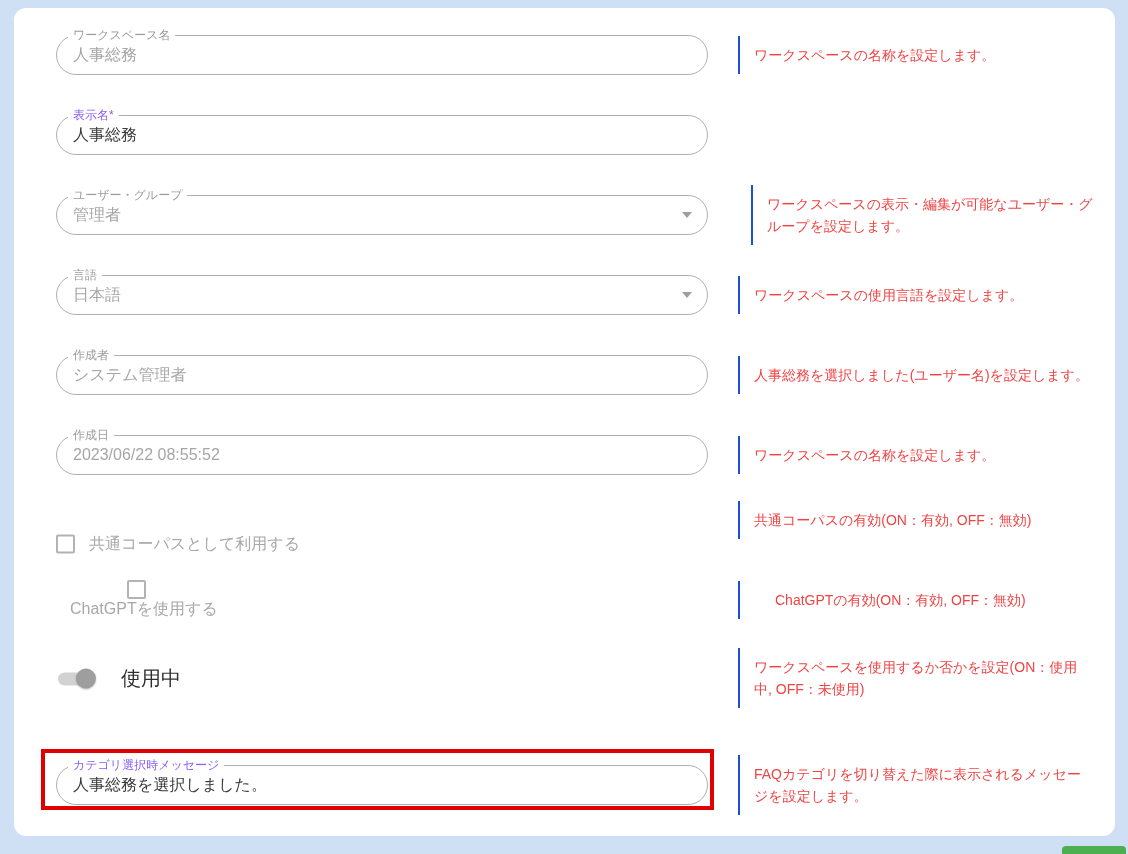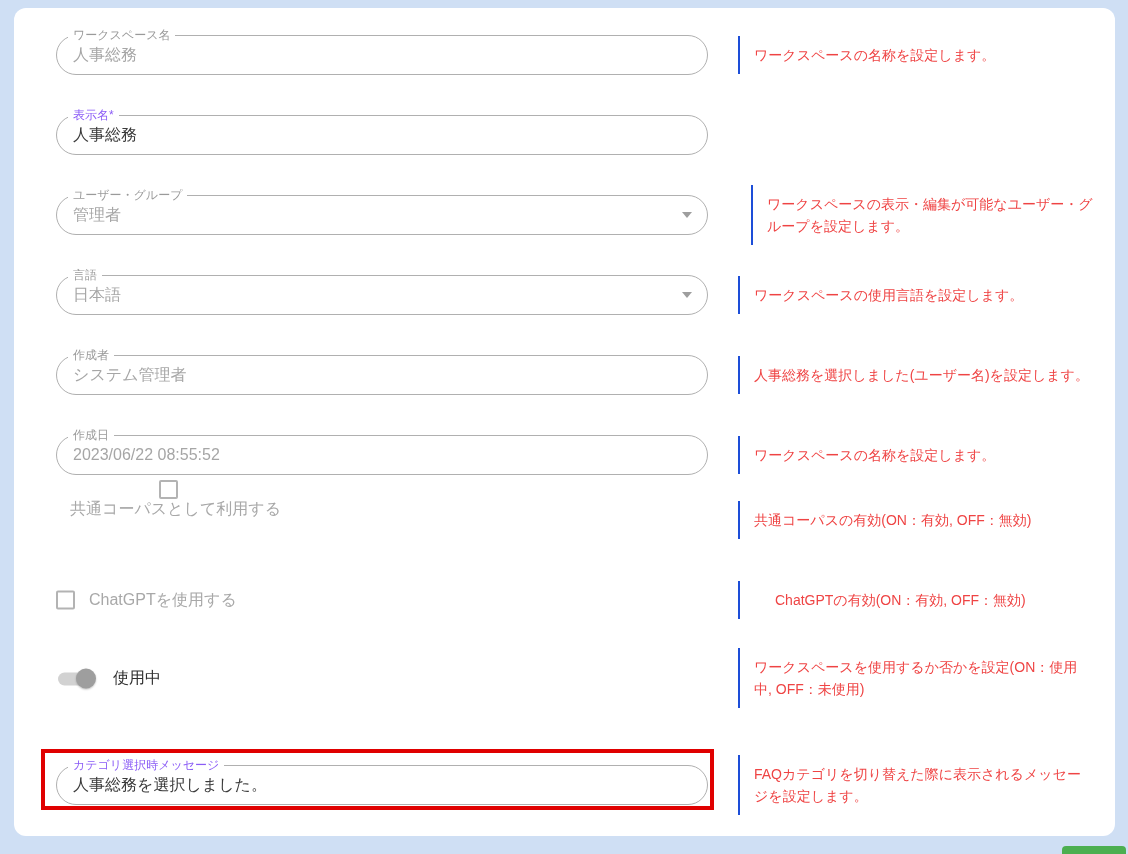--- a/index.html
+++ b/index.html
@@ -54,21 +54,21 @@
   .switch { position:relative; width:40px; height:20px; flex:0 0 auto; }
   .switch .track {
     position:absolute; left:2px; top:4px; width:34px; height:13px;
     border-radius:7px; background:#d2d2d2;
   }
   .switch .thumb {
     position:absolute; right:0; top:0; width:20px; height:20px;
     border-radius:50%; background:#9e9e9e;
     box-shadow:0 1px 2px rgba(0,0,0,0.25);
   }
-  .sw-label { margin-left:17px; font-size:16px; color:#2f2f2f; white-space:nowrap; }
+  .sw-label { margin-left:25px; font-size:20px; color:#2f2f2f; white-space:nowrap; }
   
   .desc {
     position:absolute; left:724px; width:352px;
     transform:translateY(-50%);
     border-left:2px solid #1d4ed8;
     padding:8px 0 8px 14px; box-sizing:border-box;
     font-size:14px; line-height:22px; color:#ef4444;
   }
   
   .highlight {
@@ -109,26 +109,26 @@
     <div class="tfield" style="top: 347px;">
     <span class="flabel">作成者</span>
     <span class="fvalue">システム管理者</span>
   </div>
     <div class="desc" style="top: 367px;">人事総務を選択しました(ユーザー名)を設定します。</div>
     <div class="tfield" style="top: 427px;">
     <span class="flabel">作成日</span>
     <span class="fvalue">2023/06/22 08:55:52</span>
   </div>
     <div class="desc" style="top: 447px;">ワークスペースの名称を設定します。</div>
-    <div class="control-row" style="top: 492px; flex-direction: column;">
+    <div class="control-row" style="top: 536px;">
     <span class="checkbox"></span>
     <span class="cb-label">共通コーパスとして利用する</span>
   </div>
     <div class="desc" style="top: 512px;">共通コーパスの有効(ON：有効, OFF：無効)</div>
-    <div class="control-row" style="top: 592px;">
+    <div class="control-row" style="top: 592px; flex-direction: column;">
     <span class="checkbox"></span>
     <span class="cb-label">ChatGPTを使用する</span>
   </div>
     <div class="desc" style="top: 592px; padding-left: 35px;">ChatGPTの有効(ON：有効, OFF：無効)</div>
     <div class="control-row" style="top: 670px;">
     <span class="switch">
       <span class="track"></span>
       <span class="thumb"></span>
     </span>
     <span class="sw-label">使用中</span>

